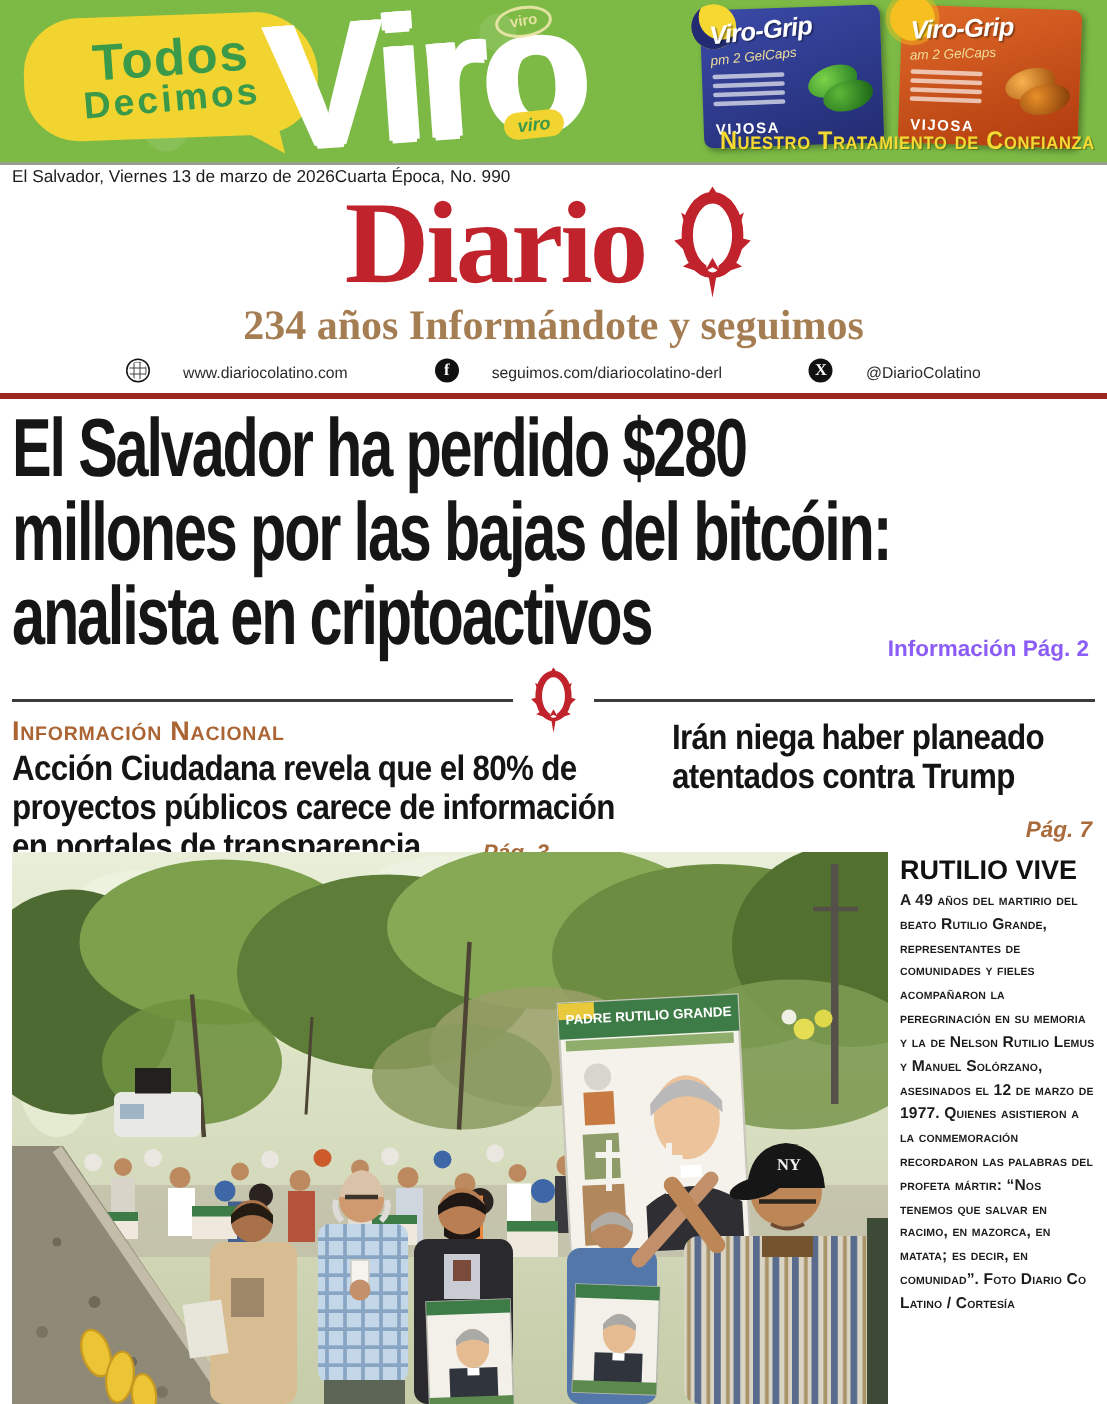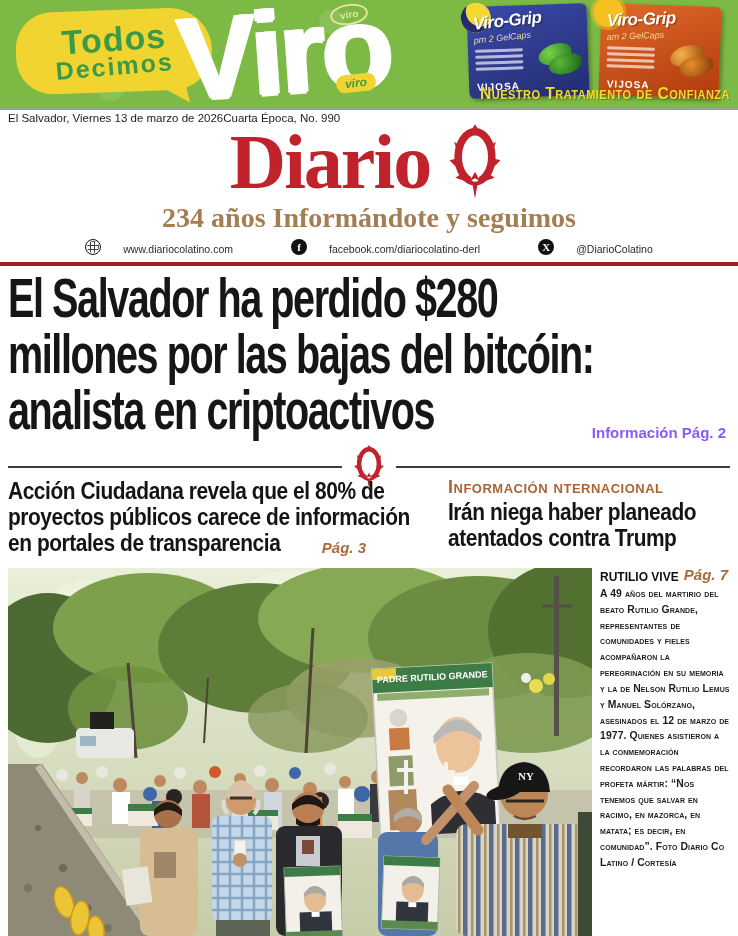--- a/index.html
+++ b/index.html
@@ -84,21 +84,21 @@
   .subhead{font-weight:bold;font-size:23.5px;line-height:1.1;color:#141414;letter-spacing:-.5px;
            width:112%;transform:scaleX(.89);transform-origin:0 0;margin-top:2px;}
   .pag{font-weight:bold;font-style:italic;font-size:15px;color:#a96a3c;text-align:right;}
   .col-left .pag{margin-top:-18px;padding-right:60px;}
   .col-right .pag{margin-top:14px;padding-right:2px;}
 
   
   .photo-section{position:absolute;left:0;bottom:0;top:568px;width:738px;display:flex;gap:8px;padding-left:8px;box-sizing:border-box;}
   .photo{width:584px;height:368px;flex:0 0 auto;background:#cfd4b8;}
   .caption{width:130px;padding-top:2px;}
-  .caption h3{margin:0 0 2px;font-size:12px;letter-spacing:0;color:#111;}
+  .caption h3{margin:0 0 2px;font-size:18px;letter-spacing:0;color:#111;}
   .caption p{margin:0;font-variant:small-caps;font-size:10.4px;line-height:1.52;color:#1c1c1c;letter-spacing:.1px;font-weight:bold;}
 </style>
 </head>
 <body>
 
 <svg width="0" height="0" style="position:absolute">
   <symbol id="qlogo" viewBox="0 0 100 130">
     <g fill="#c0232c">
       <ellipse cx="50" cy="56" rx="29" ry="43" fill="none" stroke="#c0232c" stroke-width="13"></ellipse>
       <path d="M50,0 L60,16 L40,16 Z"></path>
@@ -174,21 +174,21 @@
   </div>
   <div class="tagline">234 años Informándote y seguimos</div>
 
   <div class="social">
     <div class="sitem">
       <span class="sicon globe"></span>
       <span>www.diariocolatino.com</span>
     </div>
     <div class="sitem">
       <span class="sicon">f</span>
-      <span>facebook.com/diariocolatino-derl</span>
+      <span>seguimos.com/diariocolatino-derl</span>
     </div>
     <div class="sitem">
       <span class="sicon">X</span>
       <span>@DiarioColatino</span>
     </div>
   </div>
   <div class="redrule"></div>
 
   <section class="lead">
     <div class="headline">
@@ -202,25 +202,25 @@
   <div class="divider">
     <div class="ln"></div>
     <svg class="q-small" viewBox="0 0 100 130">
         <use href="#qlogo"></use>
       </svg>
     <div class="ln"></div>
   </div>
 
   <section class="cols">
     <article class="col-left">
+      <div class="kicker">Información Nacional</div>
       <div class="subhead">Acción Ciudadana revela que el 80% de proyectos públicos carece de información en portales de transparencia</div>
       <div class="pag">Pág. 3</div>
     </article>
     <article class="col-right">
-      <div class="kicker">Información nternacional</div>
       <div class="subhead">Irán niega haber planeado atentados contra Trump</div>
       <div class="pag">Pág.  7</div>
     </article>
   </section>
 
   <section class="photo-section">
     <svg class="photo" viewBox="0 0 584 368">
       <defs>
         <linearGradient id="skyg" x1="0" y1="0" x2="0" y2="1">
           <stop offset="0" stop-color="#e9efd8"></stop>

